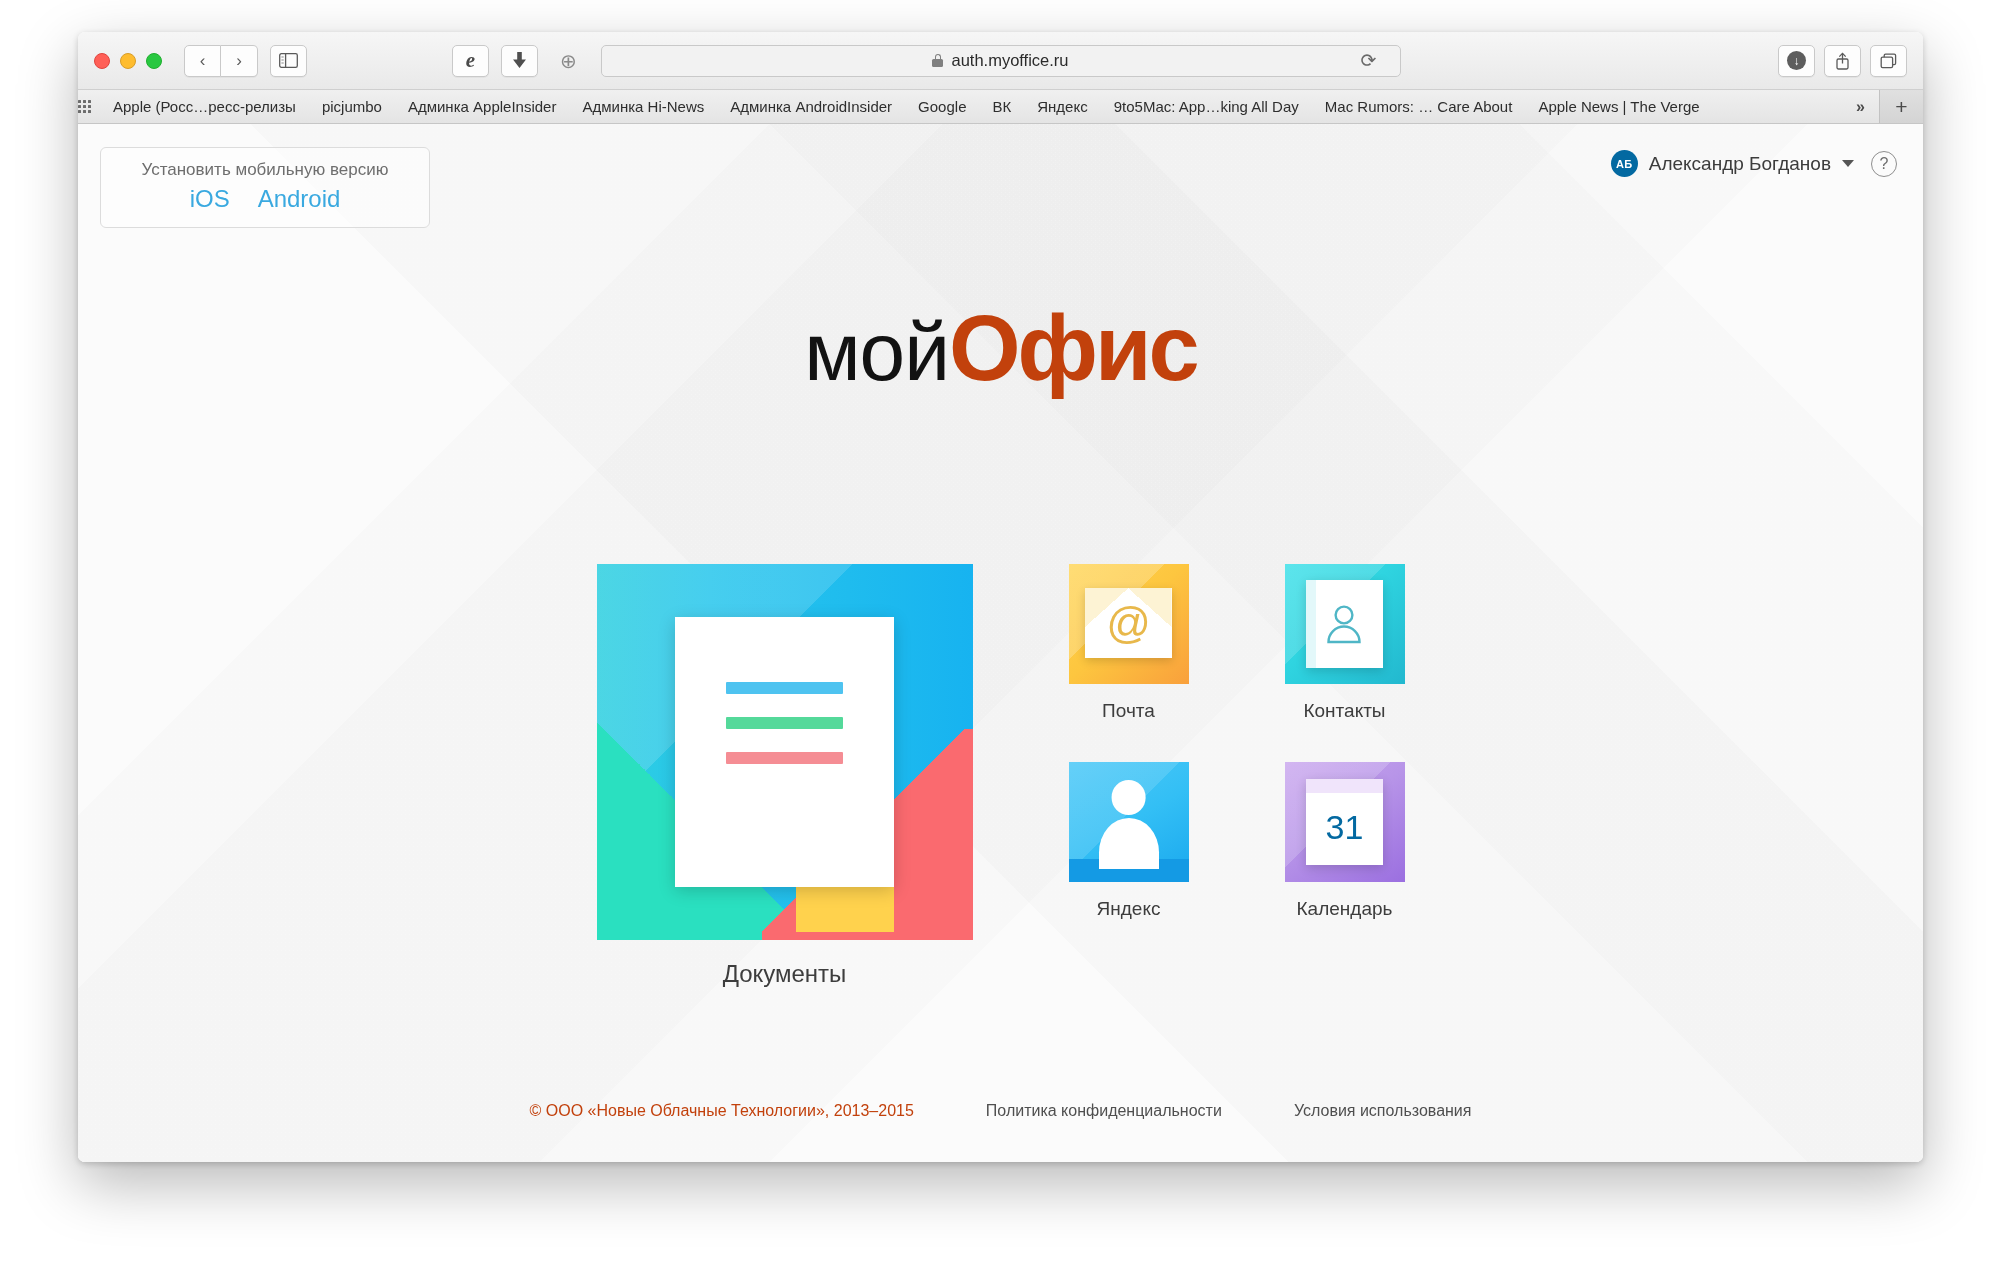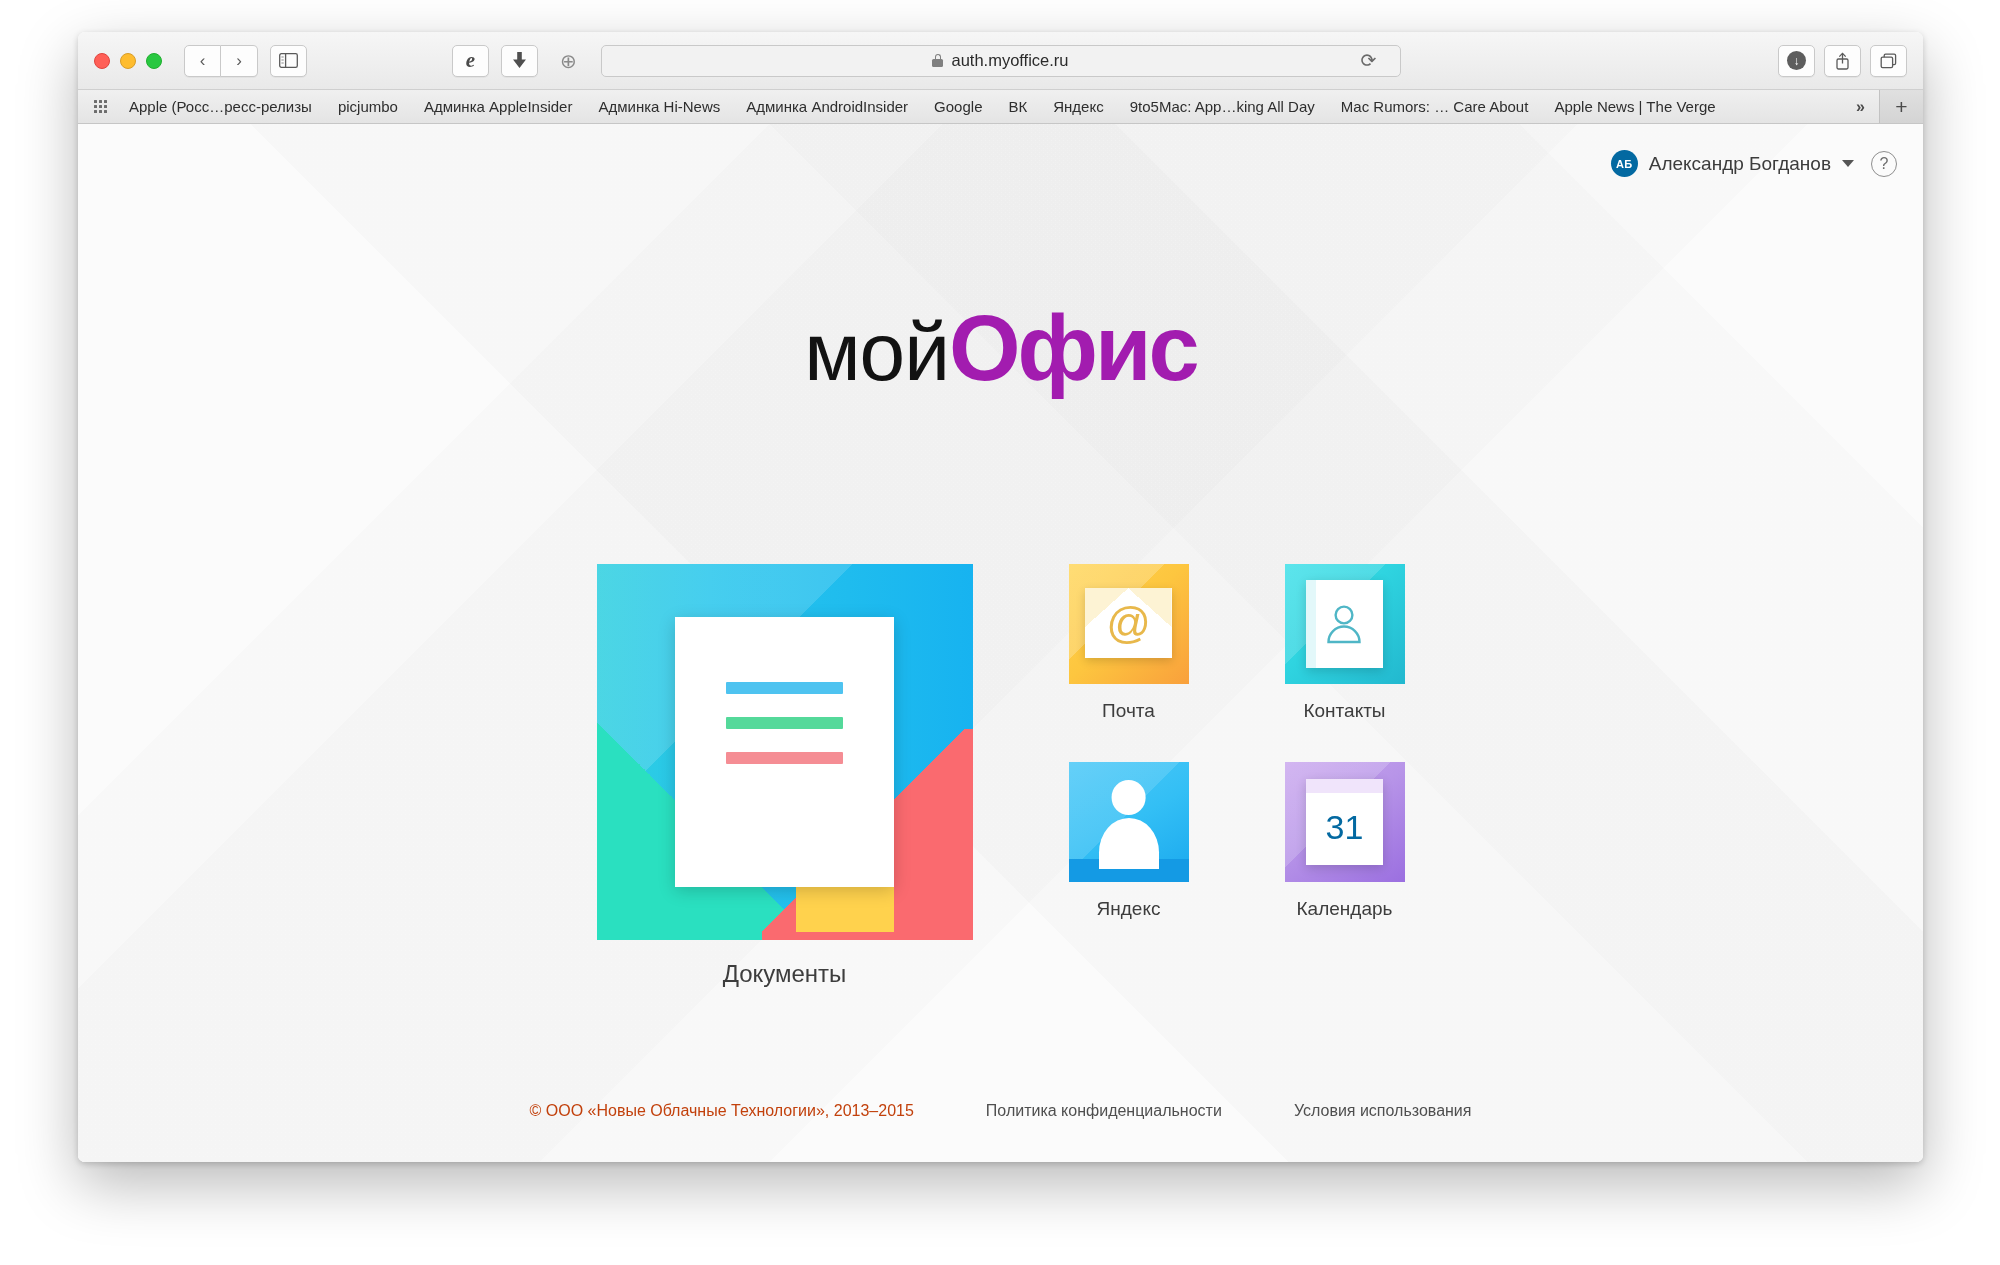--- a/index.html
+++ b/index.html
@@ -100,21 +100,21 @@
 
   .dl-circle { width: 19px; height: 19px; border-radius: 50%; background: #5d5d5d; display: flex; align-items: center; justify-content: center; color: #fff; font-size: 12px; line-height: 1; }
 
   
   .bookmarks-bar {
     height: 34px;
     background: linear-gradient(#f0f0f0, #e4e4e4);
     border-bottom: 1px solid #c6c6c6;
     display: flex;
     align-items: center;
-    padding-left: 16px;
+    padding-left: 0;
     flex-shrink: 0;
     position: relative;
     font-size: 15px;
     color: #2e2e2e;
   }
   .grid-icon { display: grid; grid-template-columns: repeat(3,3px); grid-template-rows: repeat(3,3px); gap: 2px; margin-right: 22px; flex-shrink: 0; }
   .grid-icon i { background: #6d6d6d; border-radius: 0.5px; display:block; width:3px; height:3px; }
   .bm-list { display: flex; align-items: center; gap: 26px; white-space: nowrap; overflow: hidden; flex: 1; }
   .bm-item { cursor: default; }
   .bm-right { display: flex; align-items: stretch; height: 100%; flex-shrink: 0; }
@@ -177,21 +177,21 @@
   }
 
   
   .logo {
     position: absolute;
     top: 178px; left: 0; right: 0;
     text-align: center;
     line-height: 1;
   }
   .logo-thin { font-size: 82px; font-weight: 200; color: #121212; letter-spacing: -1px; }
-  .logo-bold { font-size: 92px; font-weight: bold; color: #a21caf; letter-spacing: -3px; }
+  .logo-bold { font-size: 92px; font-weight: bold; color: #c2410c; letter-spacing: -3px; }
 
   
   .apps {
     position: absolute;
     top: 440px; left: 0; right: 0;
     display: flex; justify-content: center; align-items: flex-start; gap: 0;
   }
   .apps-inner { display: flex; align-items: flex-start; gap: 96px; }
 
   .app-tile { text-align: center; cursor: pointer; }
@@ -386,20 +386,27 @@
     </div>
     <div class="bm-right">
       <span class="bm-overflow">»</span>
       <span class="bm-newtab">+</span>
     </div>
   </div>
 
   <div class="page">
     <div class="page-bg"></div>
 
+    <div class="install-box">
+      <div class="install-title">Установить мобильную версию</div>
+      <div class="install-links">
+        <span class="install-link">iOS</span>
+        <span class="install-link">Android</span>
+      </div>
+    </div>
 
     <div class="user-area">
       <span class="avatar">АБ</span>
       <span class="user-name">Александр Богданов</span>
       <span class="caret"></span>
       <span class="help-icon">?</span>
     </div>
 
     <div class="logo">
       <span class="logo-thin">мой</span><span class="logo-bold">Офис</span>

